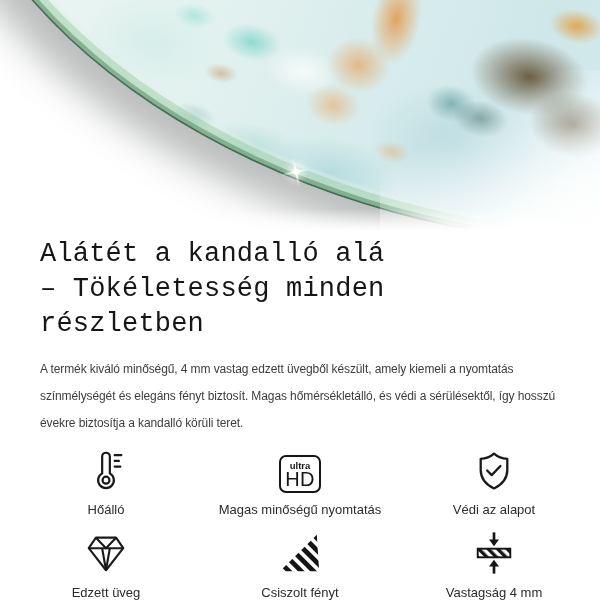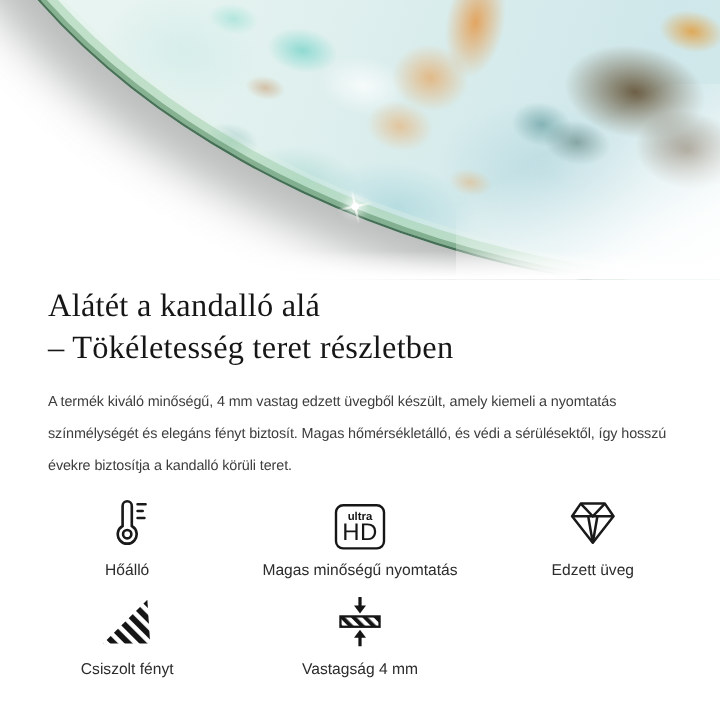--- a/index.html
+++ b/index.html
@@ -65,21 +65,21 @@
   }
   .sparkle .dot {
     position:absolute; left:12px; top:12px; width:6px; height:6px; border-radius:50%;
     background:#fff; box-shadow:0 0 9px 4px rgba(255,255,255,0.9);
   }
 
   
   .content { padding:0 40px; }
   h1.title {
     margin:4px 0 0 0;
-    font-family:Liberation Serif, serif;
+    font-family:Liberation Mono, monospace;
     font-weight:400; font-size:27px; line-height:35px;
     color:#161616; letter-spacing:0.2px;
   }
   p.desc {
     margin:14px 0 0 0; max-width:516px;
     font-size:12px; line-height:27px; color:#3d3d3d; letter-spacing:-0.1px;
   }
 
   
   .features {
@@ -109,21 +109,21 @@
   <section class="hero">
     <div class="glass"></div>
     <div class="fade"></div>
     <div class="sparkle">
         <span class="dot"></span>
       </div>
     <div class="bottomfade"></div>
   </section>
 
   <section class="content">
-    <h1 class="title"><span>Alátét a kandalló alá</span><br><span>– Tökéletesség teret részletben</span></h1>
+    <h1 class="title"><span>Alátét a kandalló alá</span><br><span>– Tökéletesség minden részletben</span></h1>
 
     <p class="desc">A termék kiváló minőségű, 4 mm vastag edzett üvegből készült, amely kiemeli a nyomtatás színmélységét és elegáns fényt biztosít. Magas hőmérsékletálló, és védi a sérülésektől, így hosszú évekre biztosítja a kandalló körüli teret.</p>
 
     <div class="features">
 
       <div class="feature">
         <div class="icon-box">
           <svg class="fic" width="46" height="46" viewBox="0 0 48 48" fill="none" stroke="#1a1a1a" stroke-width="2.3">
             <path d="M20,10 a4,4 0 0 1 8,0 L28,27.5 a8.2,8.2 0 1 1 -8,0 Z"></path>
             <circle cx="24" cy="34.6" r="3.6"></circle>
@@ -136,20 +136,29 @@
       <div class="feature">
         <div class="icon-box">
           <div class="uhd">
             <span class="uhd-top">ultra</span>
             <span class="uhd-bottom">HD</span>
           </div>
         </div>
         <div class="flabel">Magas minőségű nyomtatás</div>
       </div>
 
+      <div class="feature">
+        <div class="icon-box">
+          <svg class="fic" width="44" height="44" viewBox="0 0 48 48" fill="none" stroke="#1a1a1a" stroke-width="2.5">
+            <path d="M24,5 C20,8.5 14.5,10.5 9.5,10.8 L9.5,23 C9.5,32.5 15.5,39 24,43 C32.5,39 38.5,32.5 38.5,23 L38.5,10.8 C33.5,10.5 28,8.5 24,5 Z" stroke-linejoin="round"></path>
+            <path d="M16.5,23.5 L21.5,28.5 L31,18.5" stroke-linecap="round" stroke-linejoin="round"></path>
+          </svg>
+        </div>
+        <div class="flabel">Védi az alapot</div>
+      </div>
 
       <div class="feature">
         <div class="icon-box">
           <svg class="fic" width="46" height="46" viewBox="0 0 48 48" fill="none" stroke="#1a1a1a" stroke-width="2.2">
             <path d="M13.5,8 L34.5,8 L42,19 L24,42 L6,19 Z" stroke-linejoin="round"></path>
             <path d="M6,19 H42"></path>
             <path d="M13.5,8 L24,19 L34.5,8"></path>
             <path d="M20,19 L24,42 L28,19"></path>
           </svg>
         </div>

